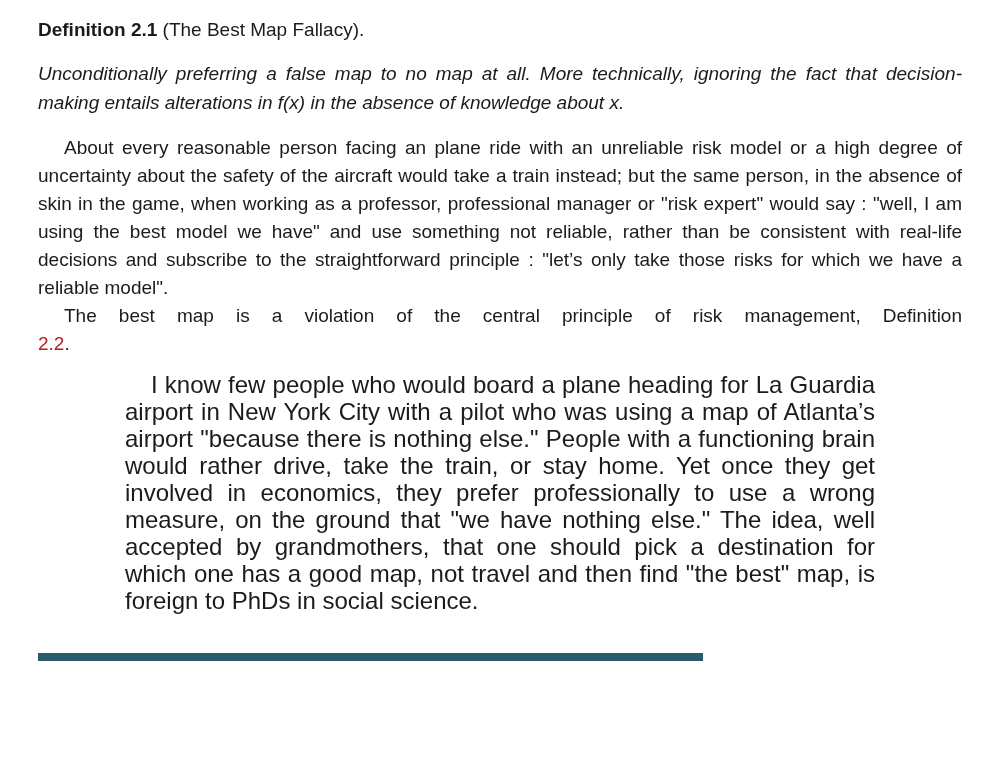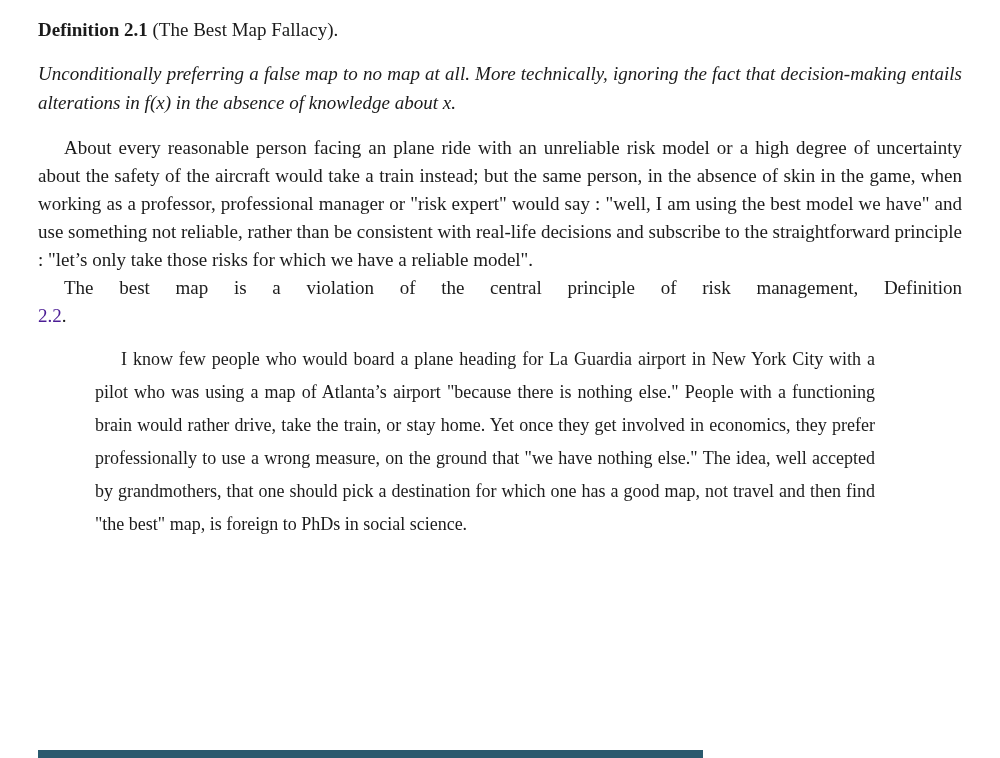--- a/index.html
+++ b/index.html
@@ -3,26 +3,26 @@
 <meta charset="utf-8">
 <style>
   html, body {
     margin: 0;
     padding: 0;
     background: #ffffff;
   }
   .page {
     position: relative;
     width: 1000px;
-    height: 758px;
+    height: 661px;
     background: #ffffff;
     box-sizing: border-box;
     padding: 16px 38px 0 38px;
     overflow: hidden;
-    font-family: Liberation Serif, serif;
+    font-family: Liberation Sans, sans-serif;
     color: #1b1b1b;
   }
   .def-head {
     font-size: 19px;
     line-height: 27px;
     margin: 0 0 7px 0;
   }
   .def-term {
     font-weight: bold;
   }
@@ -51,25 +51,25 @@
   }
   .cite-mark {
     font-weight: bold;
   }
   a.ref-link {
     color: #1f6cb4;
     text-decoration: none;
     cursor: pointer;
   }
   blockquote.quote-block {
-    font-size: 18px;
-    line-height: 33px;
+    font-size: 24px;
+    line-height: 27px;
     text-align: justify;
     text-indent: 26px;
-    margin: 13px 87px 13px 57px;
+    margin: 13px 87px 13px 87px;
   }
   .bottom-bar {
     position: absolute;
     left: 38px;
     bottom: 0;
     width: 665px;
     height: 8px;
     background: #2a5a6e;
   }
 </style>
@@ -80,21 +80,21 @@
 
   <div>
     <p class="def-head"><span class="def-term">Definition 2.1</span><span> (The Best Map Fallacy).</span></p>
     <p class="def-statement">Unconditionally preferring a false map to no map at all. More technically, ignoring the fact that decision-making entails alterations in f(x) in the absence of knowledge about x.</p>
   </div>
 
   <p class="body-par indent">About every reasonable person facing an plane ride with an unreliable risk model or a high degree of uncertainty about the safety of the aircraft would take a train instead; but the same person, in the absence of skin in the game, when working as a professor, professional manager or "risk expert" would say : "well, I am using the best model we have" and use something not reliable, rather than be consistent with real-life decisions and subscribe to the straightforward principle : "let’s only take those risks for which we have a reliable model".</p>
 
   <div>
     <div class="body-par indent stretch-line">The best map is a violation of the central principle of risk management, Definition</div>
-    <div class="body-par"><a class="ref-link" style="color: #4c1d95;">2.2</a><span>.</span></div>
+    <div class="body-par"><a class="ref-link" style="color: #b91c1c;">2.2</a><span>.</span></div>
   </div>
 
 
   <blockquote class="quote-block">I know few people who would board a plane heading for La Guardia airport in New York City with a pilot who was using a map of Atlanta’s airport "because there is nothing else." People with a functioning brain would rather drive, take the train, or stay home. Yet once they get involved in economics, they prefer professionally to use a wrong measure, on the ground that "we have nothing else." The idea, well accepted by grandmothers, that one should pick a destination for which one has a good map, not travel and then find "the best" map, is foreign to PhDs in social science.</blockquote>
 
 
   <div class="bottom-bar" style="background: rgb(42, 90, 110);"></div>
 
 </div>
 

